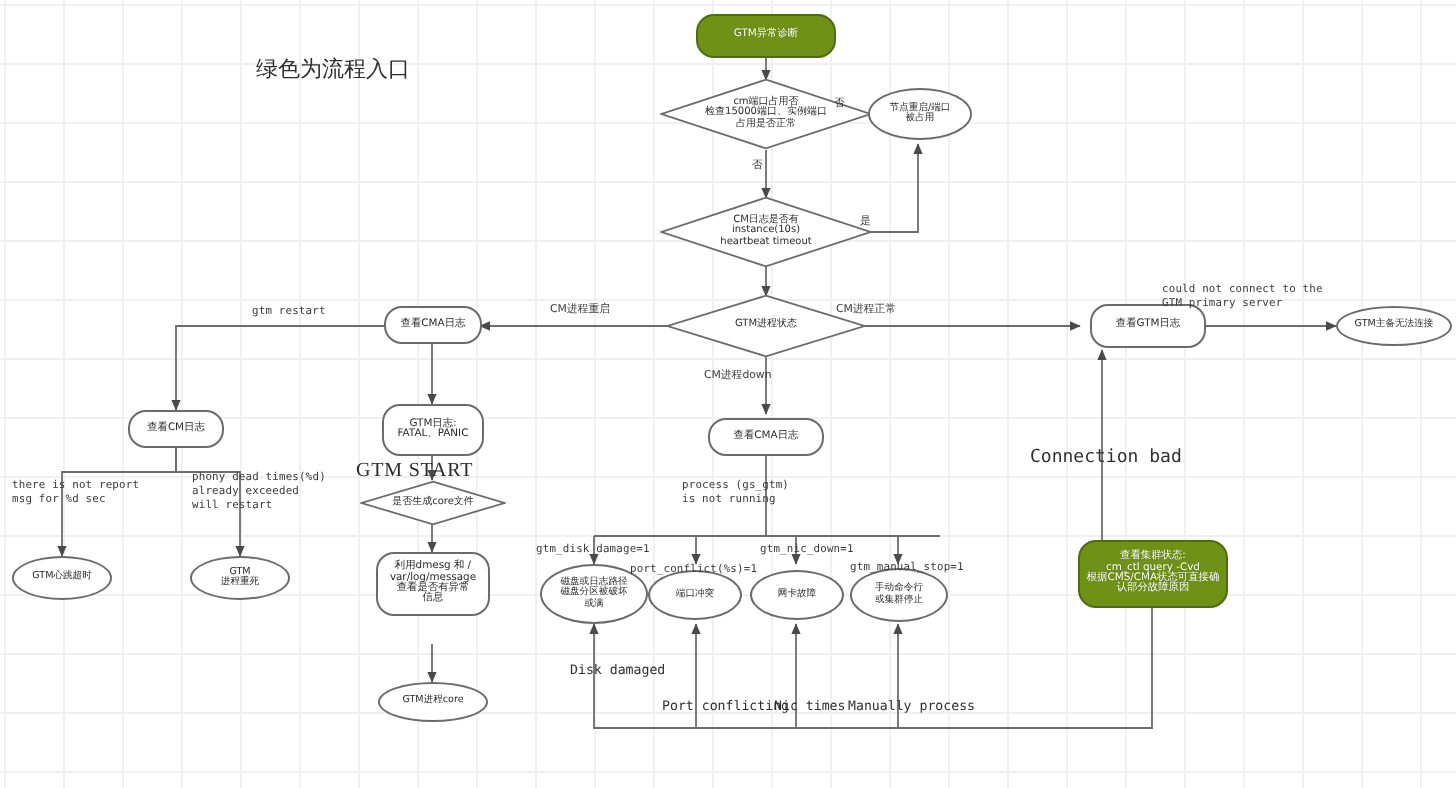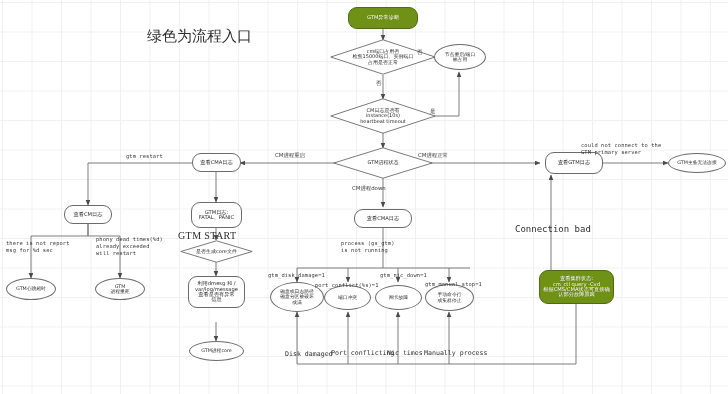--- a/index.html
+++ b/index.html
@@ -92,24 +92,23 @@
     font-family: "DejaVu Sans", sans-serif;
     letter-spacing: 0;
   }
   .free-text {
     position: absolute;
     color: #333333;
     z-index: 4;
     white-space: pre-line;
   }
   .ft-legend {
-    font-size: 15px;
+    font-size: 11px;
     font-family: Liberation Serif, serif;
     color: #2e2e2e;
-    margin-left: 19px;
   }
   .ft-serif {
     font-size: 10px;
     font-family: "Liberation Serif", serif;
     color: #2b2b2b;
     letter-spacing: .4px;
   }
   .ft-mono {
     font-size: 6.6px;
     font-family: "DejaVu Sans Mono", monospace;
@@ -278,20 +277,20 @@
 is not running</div>
 
   <div class="edge-label" style="left:268px; top:272px;">gtm_disk_damage=1</div>
   <div class="edge-label" style="left:315px; top:282px;">port_conflict(%s)=1</div>
   <div class="edge-label" style="left:380px; top:272px;">gtm_nic_down=1</div>
   <div class="edge-label" style="left:425px; top:281px;">gtm_manual_stop=1</div>
 
   <div class="edge-label" style="left:581px; top:142px;">could not connect to the
 GTM primary server</div>
 
-  <div class="free-text ft-mono" style="left:285px; top:350px;">Disk damaged</div>
+  <div class="free-text ft-mono" style="left:285px; top:331px;">Disk damaged</div>
   <div class="free-text ft-mono" style="left:331px; top:349px;">Port conflicting</div>
   <div class="free-text ft-mono" style="left:387px; top:349px;">Nic times</div>
   <div class="free-text ft-mono" style="left:424px; top:349px;">Manually process</div>
 
   <div class="free-text ft-mono" style="left:515px; top:224px; font-size:9px;text-align:right;">Connection bad</div>
 
 </div>
 
 </body></html>

